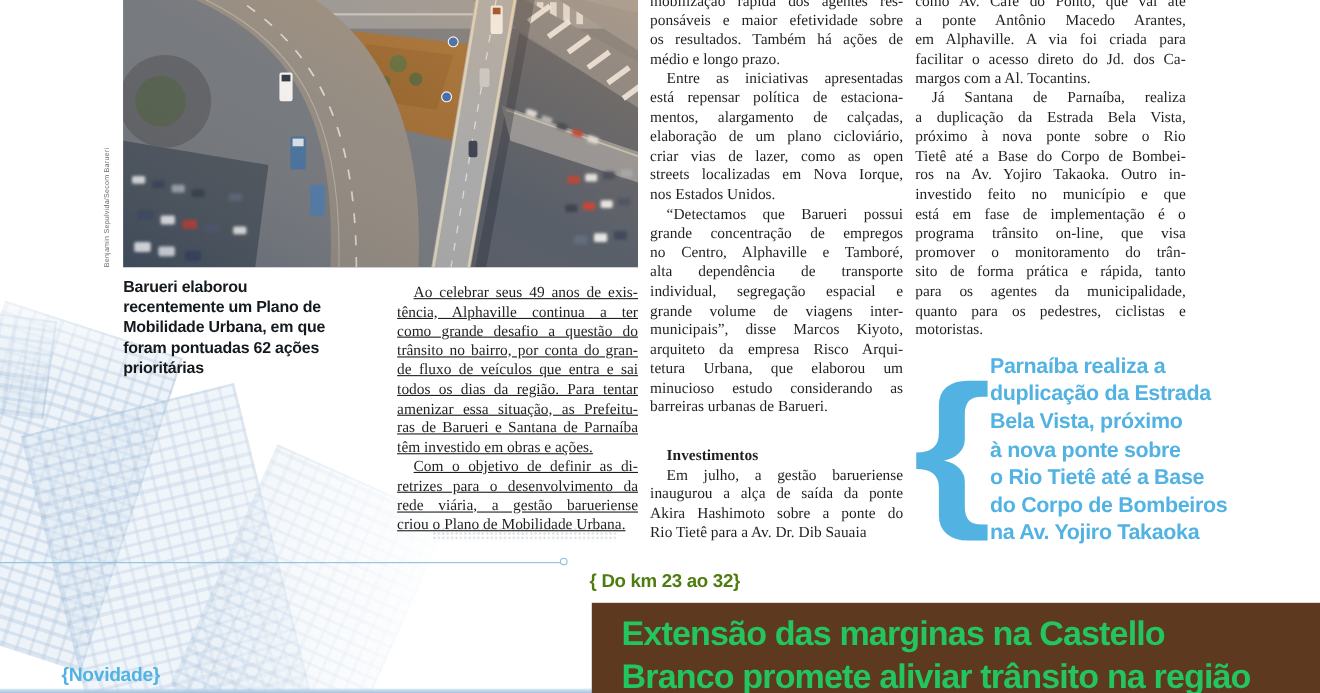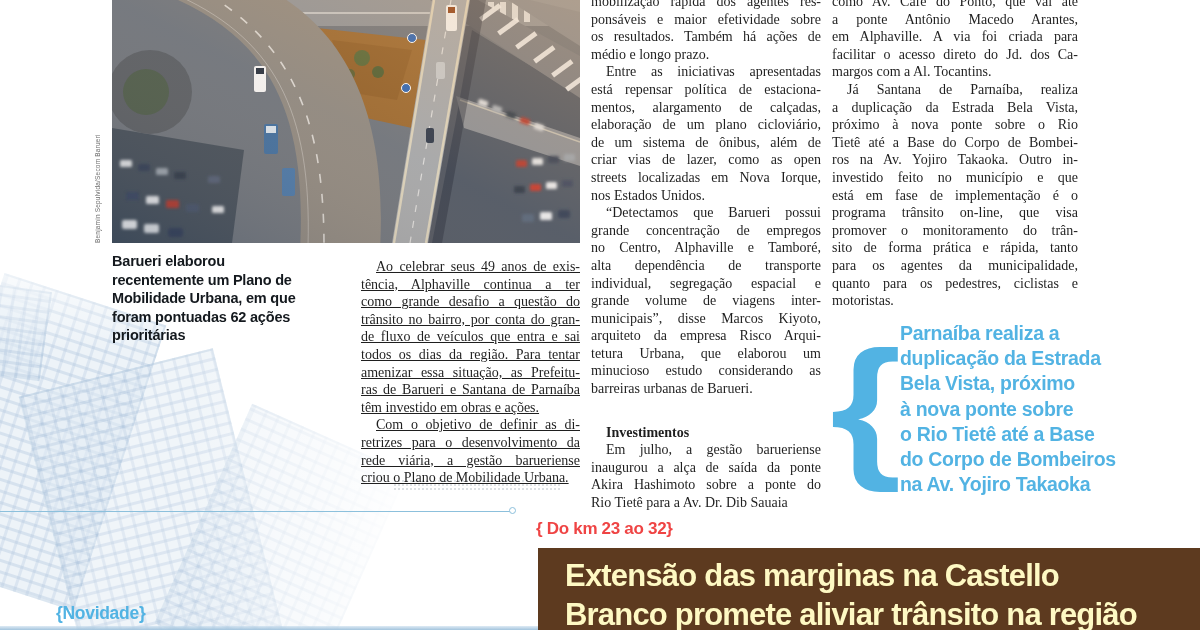--- a/index.html
+++ b/index.html
@@ -81,34 +81,34 @@
     color:#52b3e3; font-weight:700; font-size:19.5px; line-height:25.2px;
     letter-spacing:-0.3px;
   }
 
   
   .divider-line { position:absolute; left:0; top:511px; width:512px; height:1px; background:#8cc0dc; }
   .divider-dot  { position:absolute; left:509px; top:507px; width:7px; height:7px;
                   border:1.5px solid #8cc0dc; border-radius:50%; background:#fff; }
   .km-label {
     position:absolute; left:536px; top:519px;
-    color:#ef4444; font-weight:700; font-size:17px; letter-spacing:-0.3px;
+    color:#4d7c0f; font-weight:700; font-size:17px; letter-spacing:-0.3px;
   }
   .novidade-label {
     position:absolute; left:56px; top:603px;
     color:#52b3e3; font-weight:700; font-size:17.5px; letter-spacing:-0.3px;
   }
 
   
   .banner {
     position:absolute; left:538px; top:548px; width:662px; height:82px;
     background:#5d3a1f; padding:8px 0 0 27px; overflow:hidden;
   }
   .banner .line {
-    color:#fef9c3; font-weight:700; font-size:31px; line-height:39px;
+    color:#22c55e; font-weight:700; font-size:31px; line-height:39px;
     letter-spacing:-0.8px; white-space:nowrap;
   }
 </style>
 </head>
 <body>
 
 <div class="page">
 
   <div class="bg-buildings">
     <div class="bldg b1"></div>
@@ -286,21 +286,20 @@
         <div class="line just">mobilização rápida dos agentes res-</div>
         <div class="line just">ponsáveis e maior efetividade sobre</div>
         <div class="line just">os resultados. Também há ações de</div>
         <div class="line">médio e longo prazo.</div>
       </div>
       <div class="para indent">
         <div class="line just">Entre as iniciativas apresentadas</div>
         <div class="line just">está repensar política de estaciona-</div>
         <div class="line just">mentos, alargamento de calçadas,</div>
         <div class="line just">elaboração de um plano cicloviário,</div>
-        <div class="line just">de um sistema de ônibus, além de</div>
         <div class="line just">criar vias de lazer, como as open</div>
         <div class="line just">streets localizadas em Nova Iorque,</div>
         <div class="line">nos Estados Unidos.</div>
       </div>
       <div class="para indent">
         <div class="line just">“Detectamos que Barueri possui</div>
         <div class="line just">grande concentração de empregos</div>
         <div class="line just">no Centro, Alphaville e Tamboré,</div>
         <div class="line just">alta dependência de transporte</div>
         <div class="line just">individual, segregação espacial e</div>

